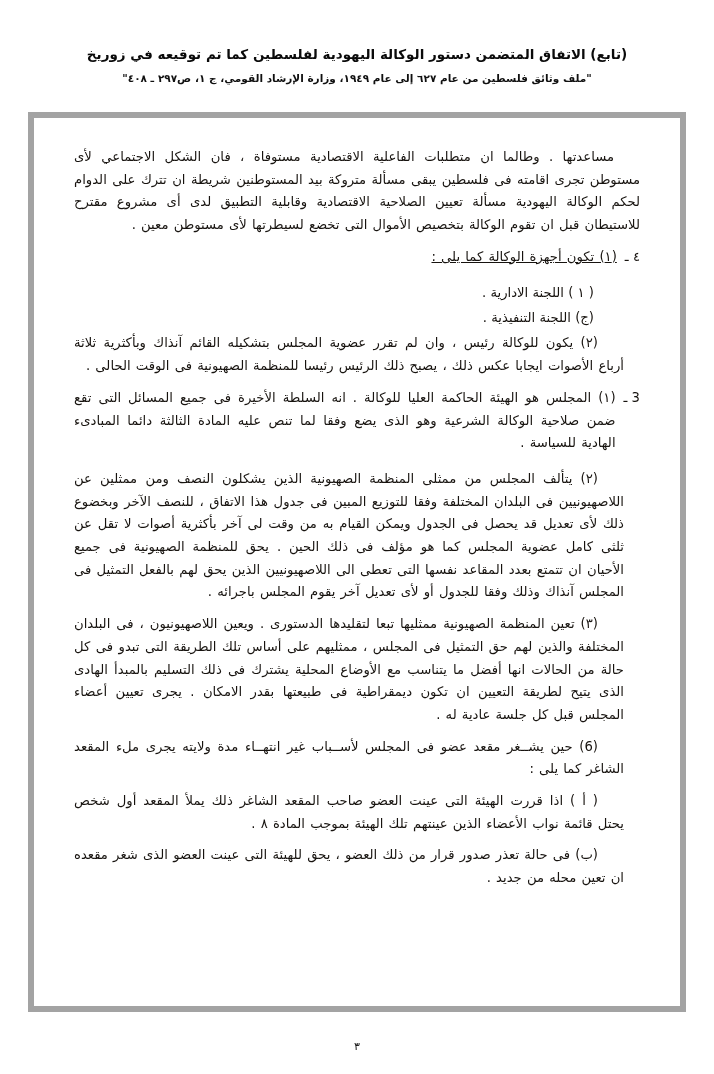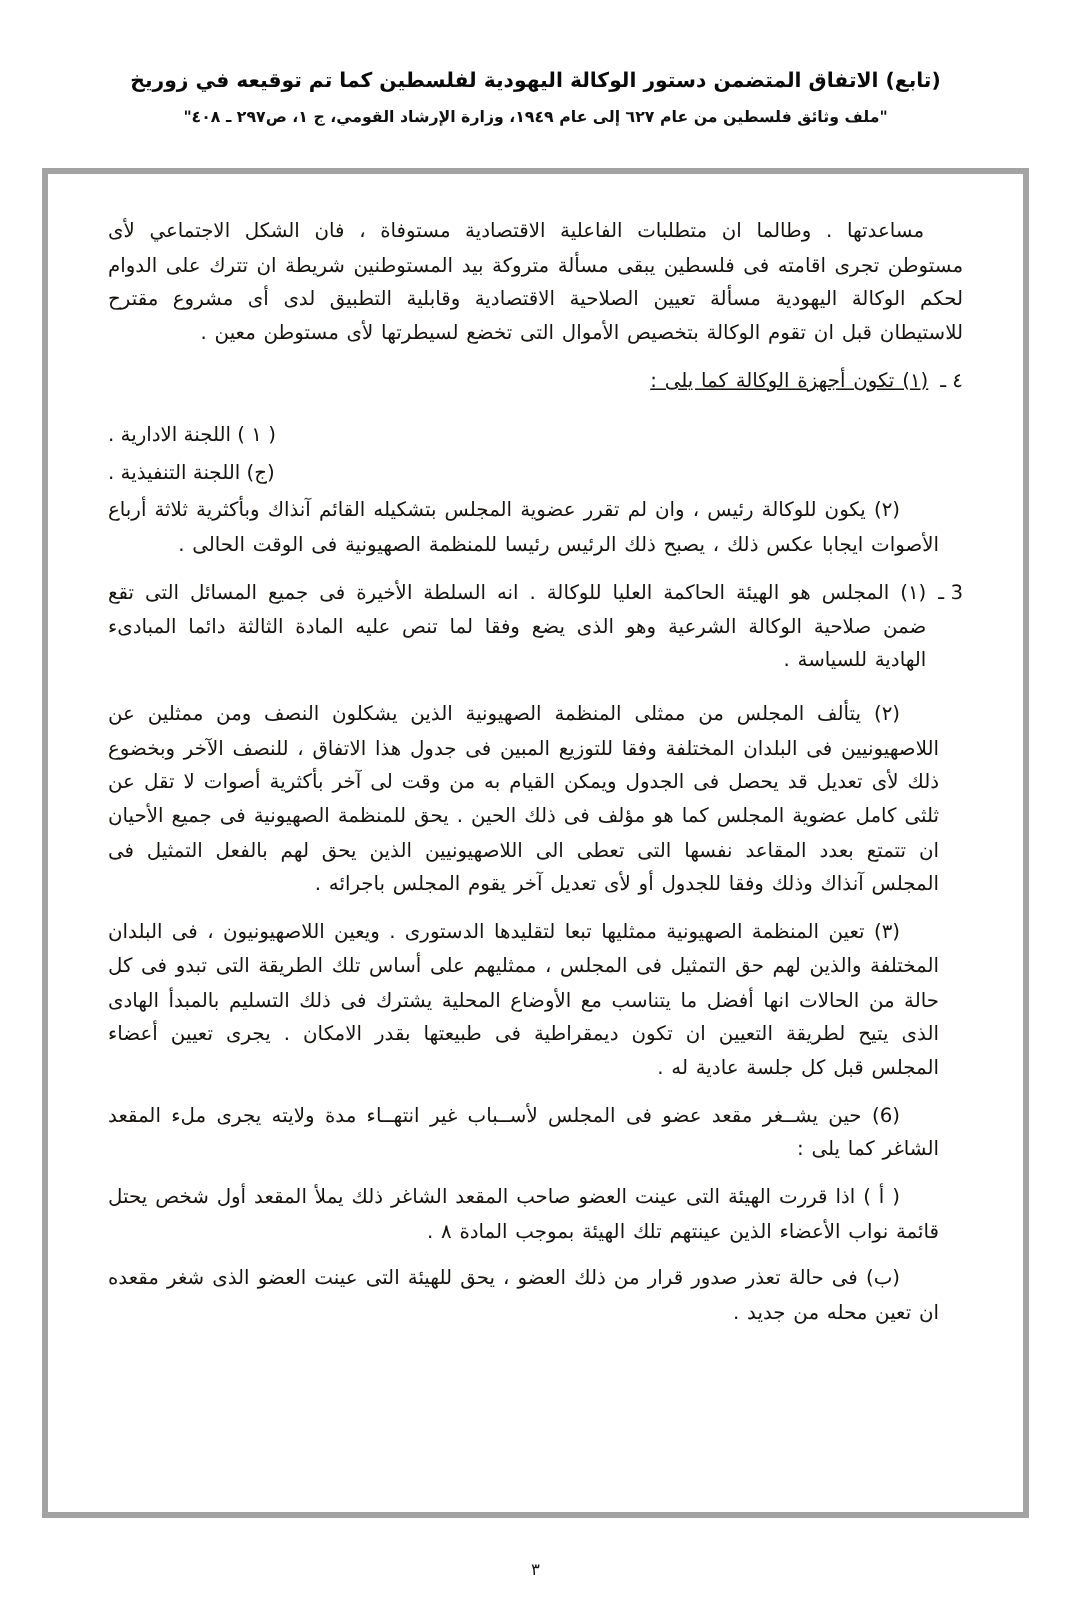--- a/index.html
+++ b/index.html
@@ -43,21 +43,21 @@
     direction: rtl;
   }
 
   
   .frame {
     position: absolute;
     top: 112px;
     left: 28px;
     width: 658px;
     height: 900px;
-    border: 4px solid #a3a3a3;
+    border: 6px solid #a3a3a3;
     box-sizing: border-box;
     background: #fff;
   }
   .frame-inner {
     position: absolute;
     inset: 6px;
     overflow: hidden;
     padding: 22px 34px 10px 34px;
     box-sizing: border-box;
   }
@@ -98,21 +98,21 @@
   }
   .section-body {
     flex: 1 1 auto;
   }
   .section-body .para {
     margin-bottom: 7px;
   }
 
   .list-item {
     direction: rtl;
-    text-align: left;
+    text-align: right;
     font-size: 13.2px;
     line-height: 1.7;
     margin: 0 0 3px 0;
     padding-right: 46px;
     color: #17130f;
   }
 
   .para.sub {
     padding-right: 16px;
   }

